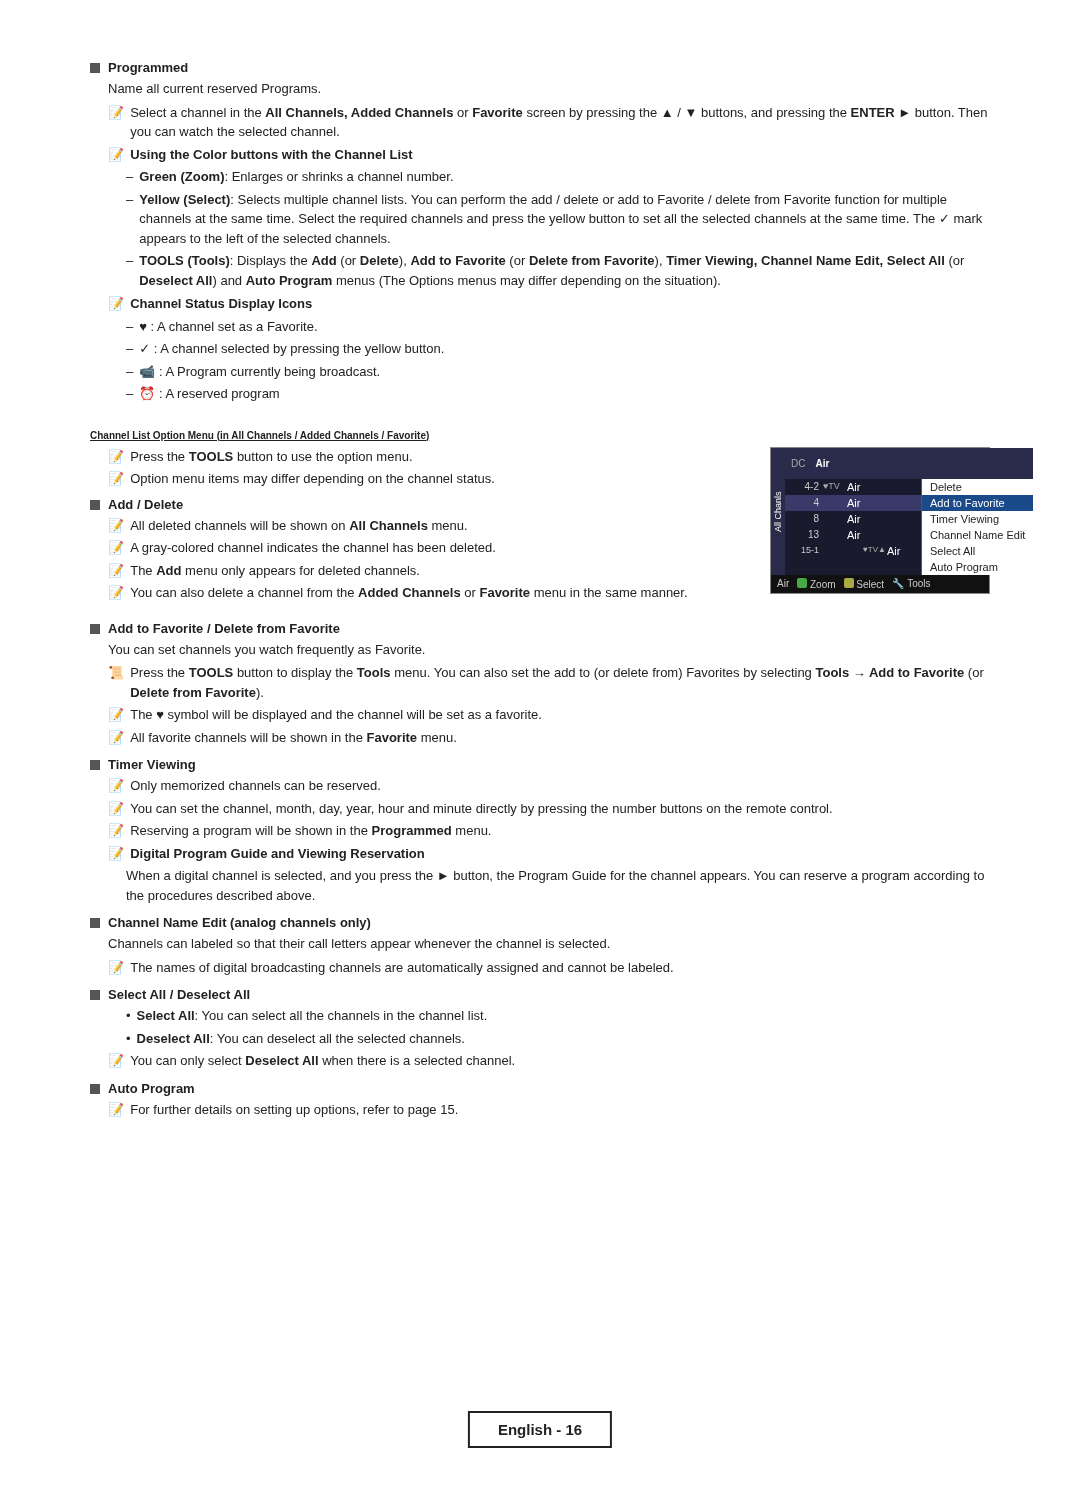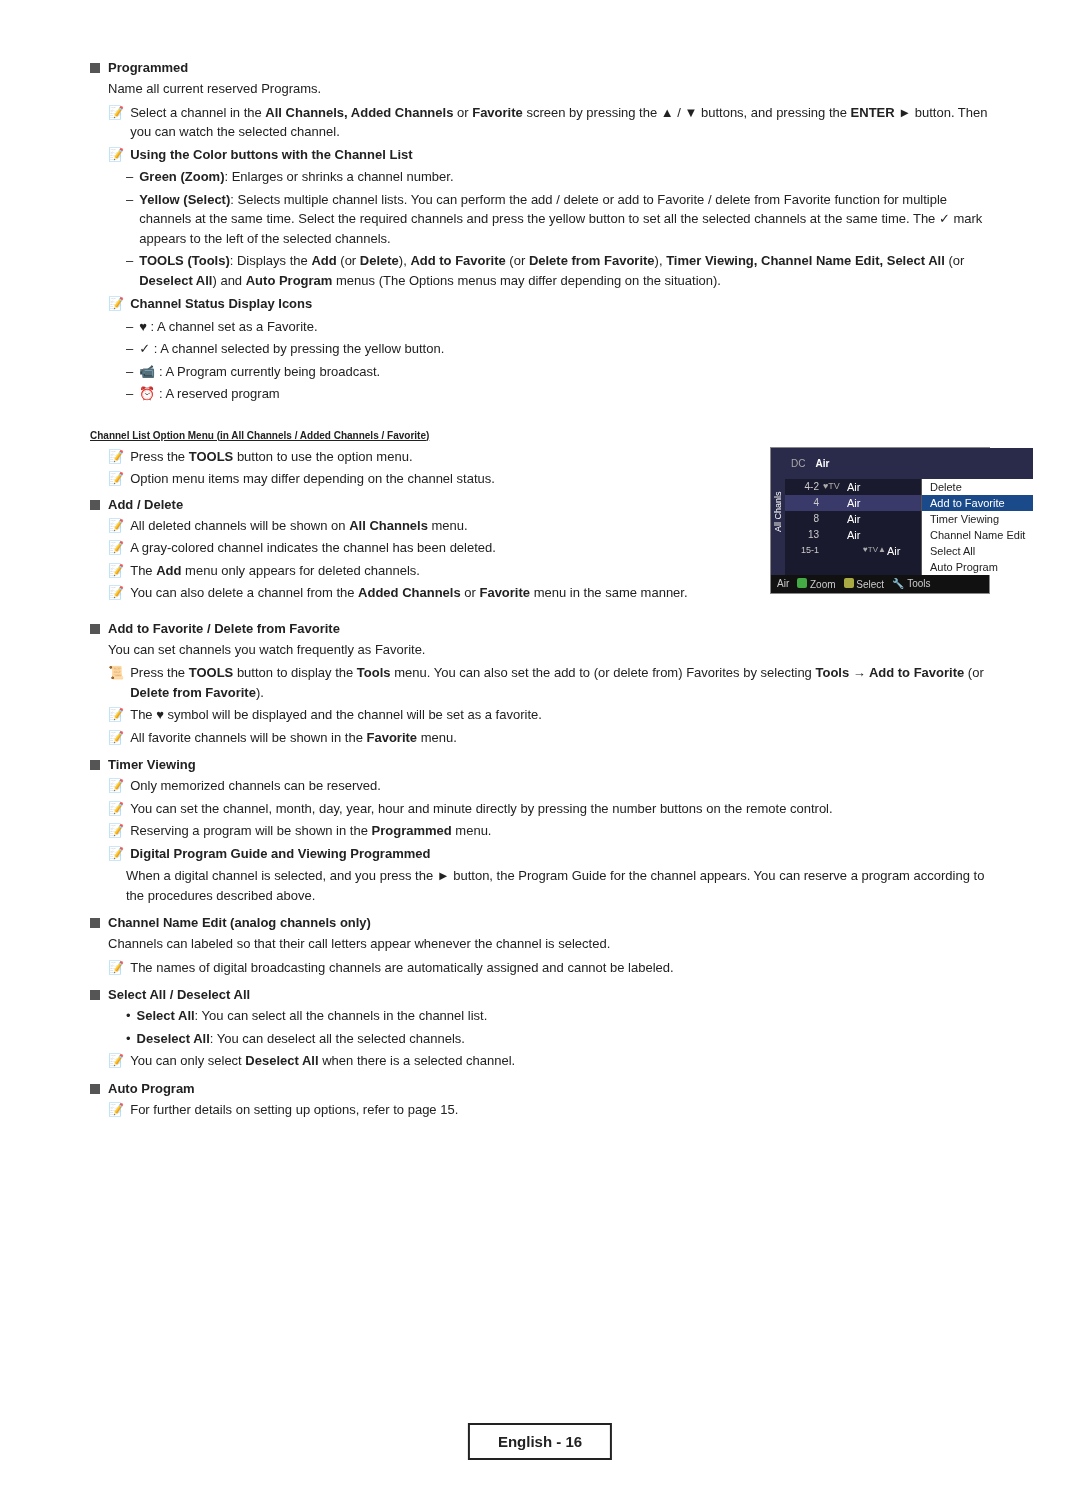--- a/index.html
+++ b/index.html
@@ -183,21 +183,21 @@
       display: flex;
       gap: 6px;
       line-height: 1.5;
     }
     .bullet-dot-marker {
       flex-shrink: 0;
     }
     b { font-weight: bold; }
     .footer-bar {
       position: absolute;
-      bottom: 28px;
+      bottom: 40px;
       left: 50%;
       transform: translateX(-50%);
       border: 2px solid #222;
       padding: 8px 28px;
       font-weight: bold;
       font-size: 15px;
       color: #222;
     }
   </style>
 </head>
@@ -385,21 +385,21 @@
     <div class="note-item">
       <span class="note-icon">📝</span>
       <span class="note-text">You can set the channel, month, day, year, hour and minute directly by pressing the number buttons on the remote control.</span>
     </div>
     <div class="note-item">
       <span class="note-icon">📝</span>
       <span class="note-text">Reserving a program will be shown in the <b>Programmed</b> menu.</span>
     </div>
     <div class="note-item">
       <span class="note-icon">📝</span>
-      <span class="note-text"><b>Digital Program Guide and Viewing Programmed</b></span>
+      <span class="note-text"><b>Digital Program Guide and Viewing Reservation</b></span>
     </div>
     <div class="body-text" style="margin-left:36px;">When a digital channel is selected, and you press the ► button, the Program Guide for the channel appears. You can reserve a program according to the procedures described above.</div>
   </div>
 
   <div class="section">
     <div class="section-header">
       <span class="square-bullet"></span>
       <span class="section-title">Channel Name Edit (analog channels only)</span>
     </div>
     <div class="body-text">Channels can labeled so that their call letters appear whenever the channel is selected.</div>

